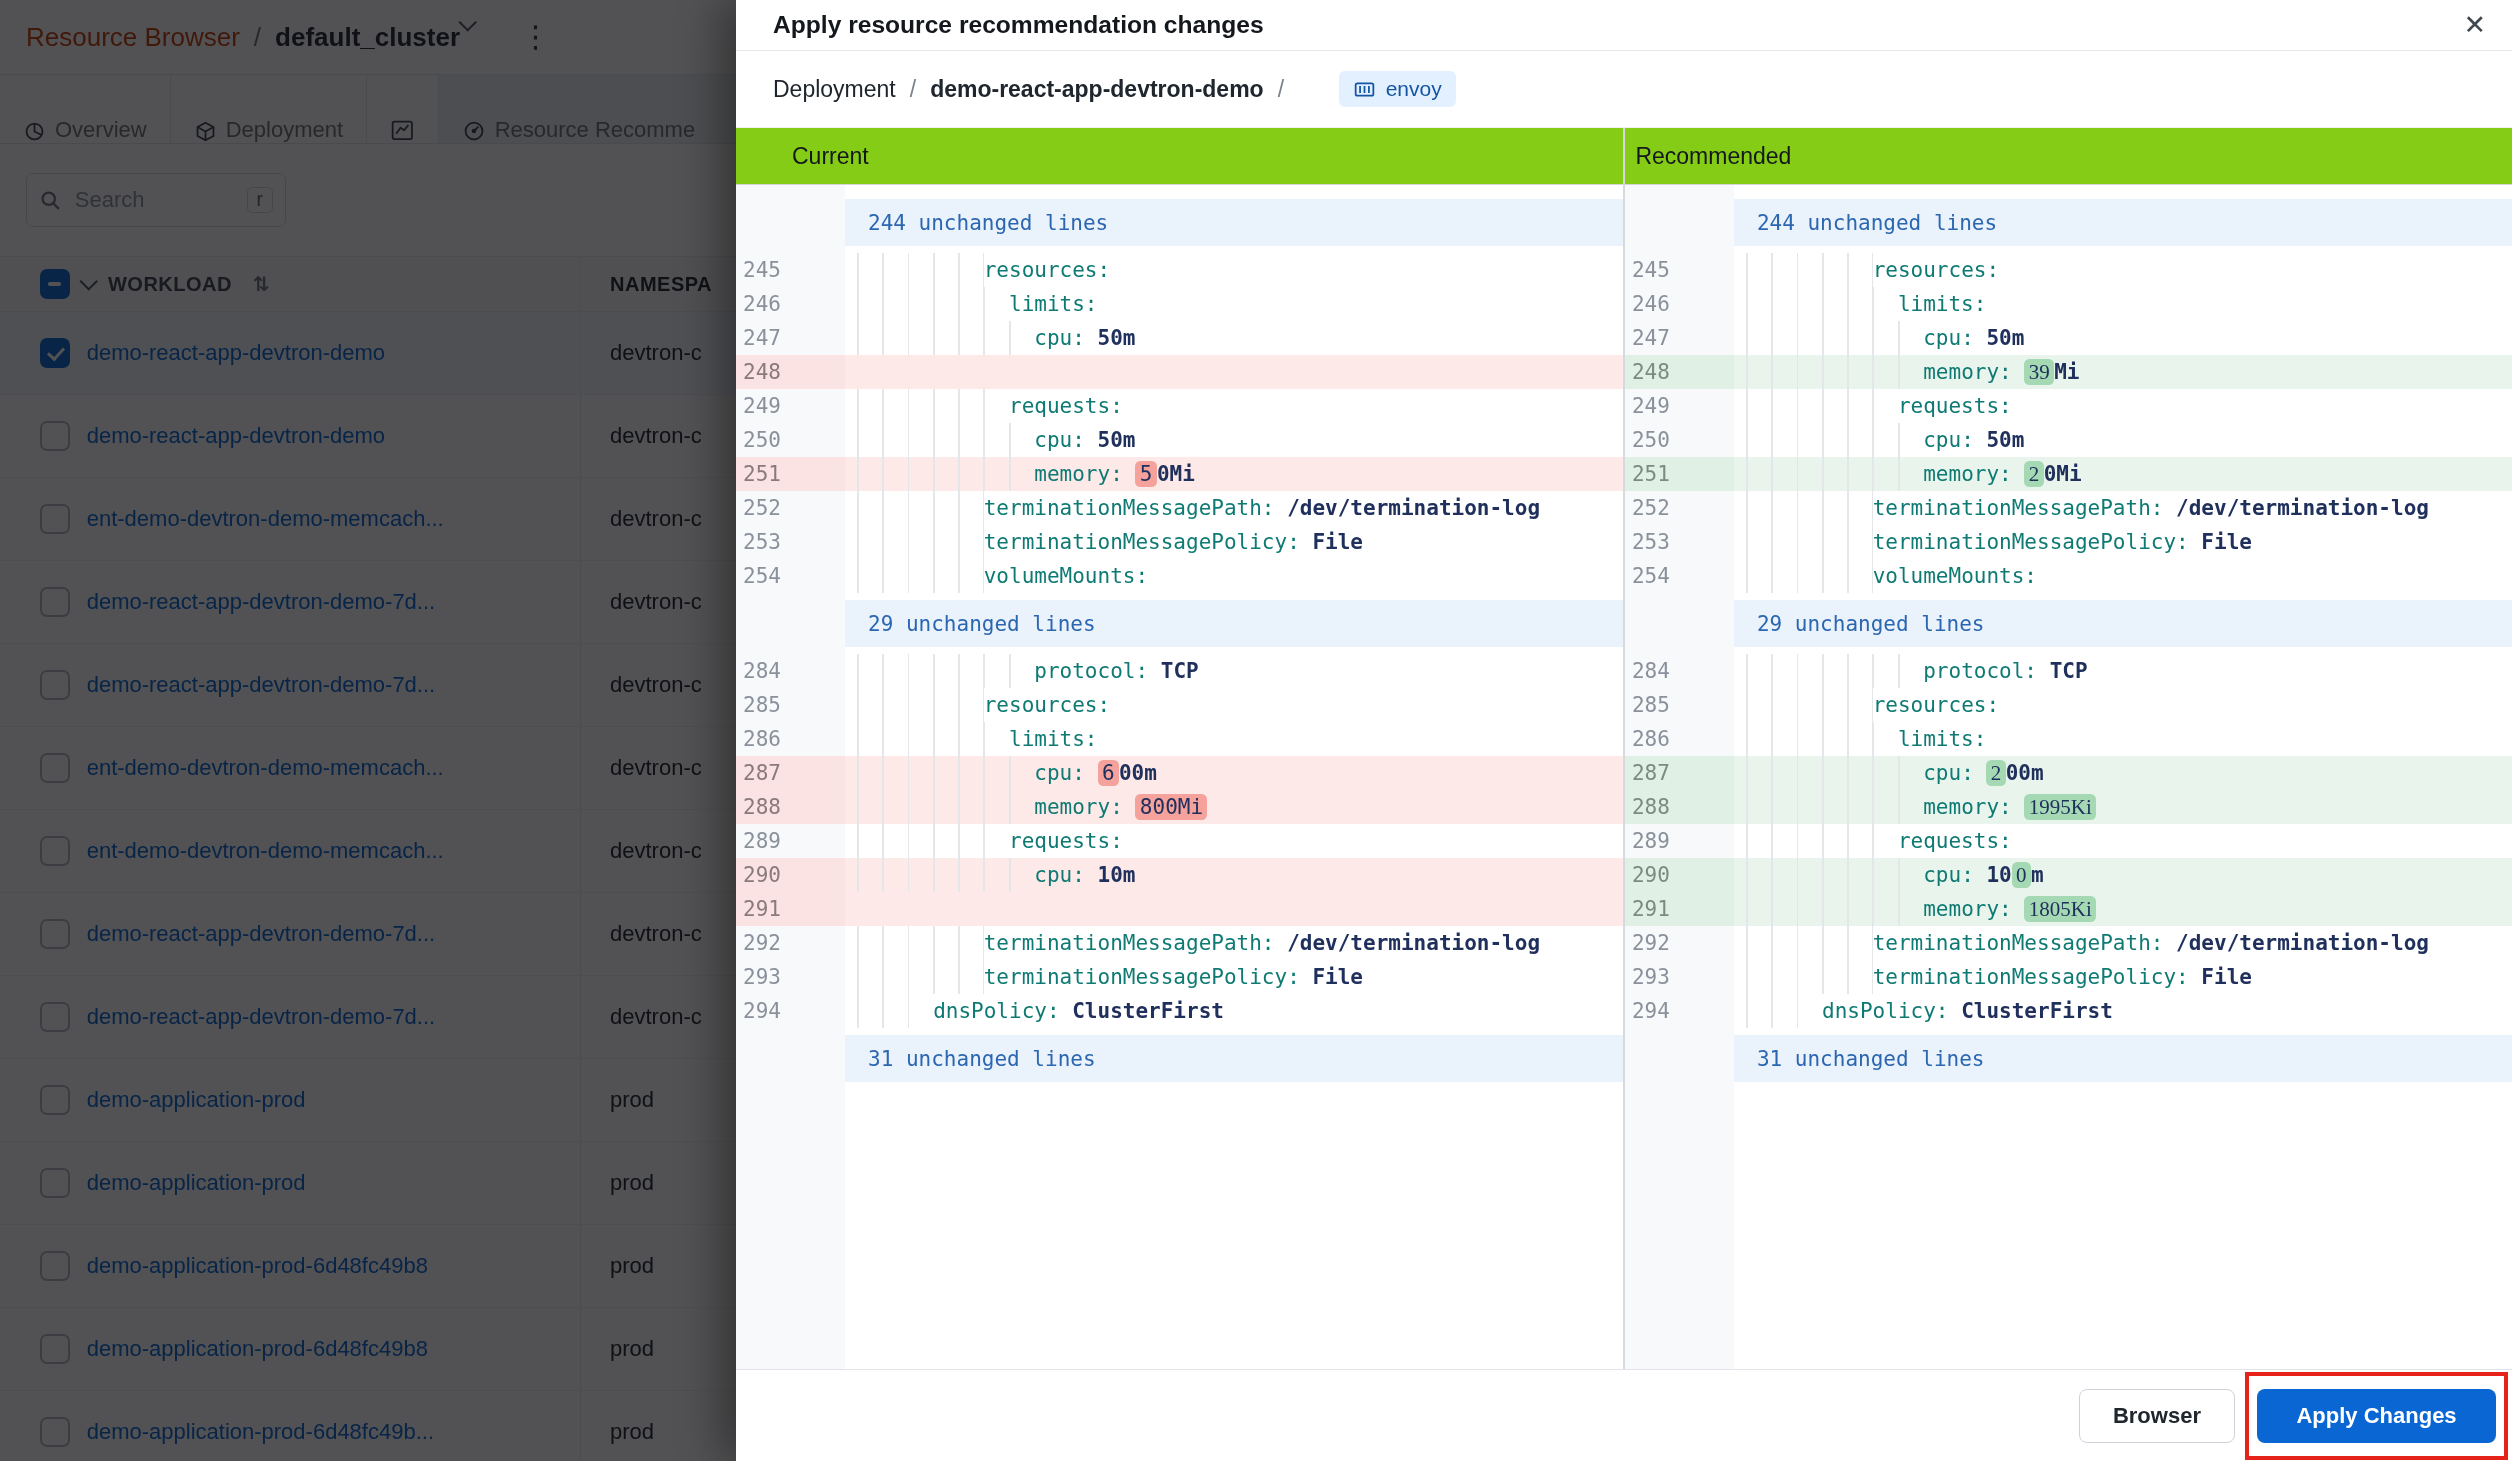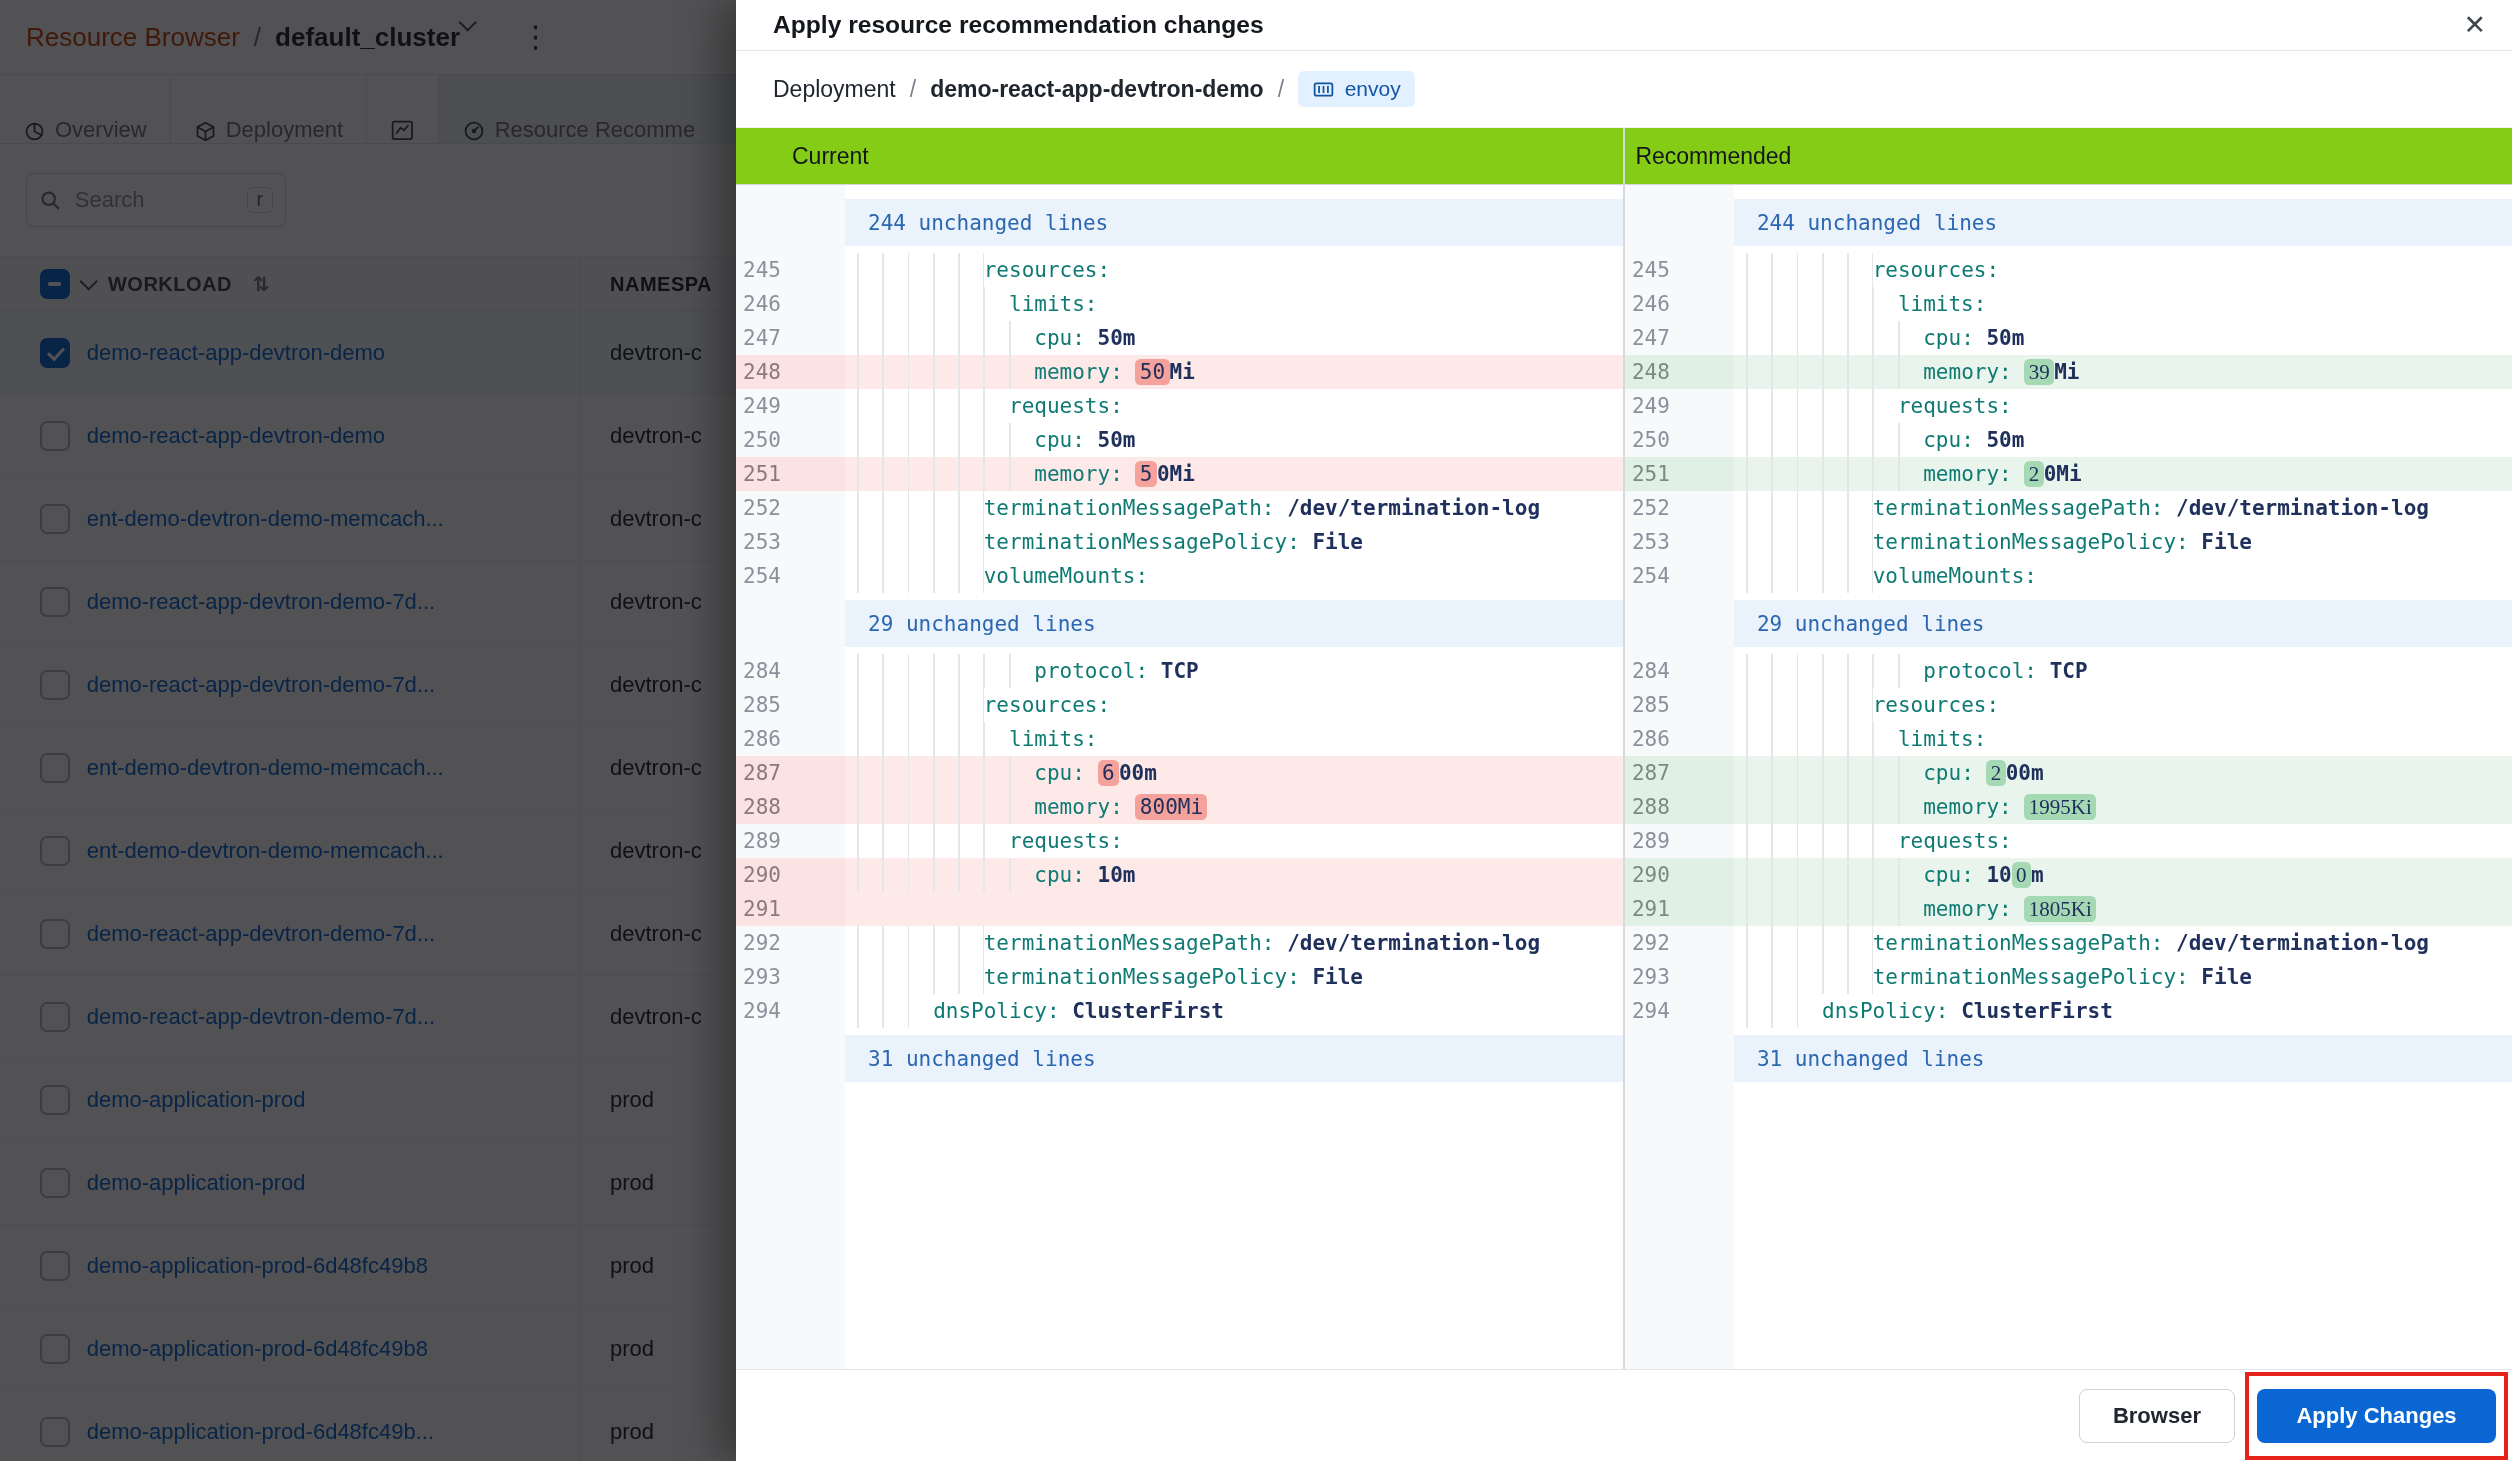--- a/index.html
+++ b/index.html
@@ -40,21 +40,21 @@
   .trow.selected{background:#F3F8FE;}
   
   .overlay{position:absolute;inset:0;background:rgba(8,9,11,0.70);z-index:5;}
   .modal{position:absolute;left:736px;top:0;right:0;bottom:0;background:#fff;z-index:10;display:flex;flex-direction:column;box-shadow:-16px 0 39px rgba(0,0,0,.35);}
   .m-header{height:50px;flex:0 0 50px;border-bottom:0.9px solid #E4E7EB;display:flex;align-items:center;padding:0 26px 0 37px;}
   .m-title{flex:1;font-size:24.6px;font-weight:700;color:#14181D;}
   .m-close{font-size:27px;color:#3F474F;cursor:pointer;line-height:1;}
   .m-crumbs{height:76px;flex:0 0 76px;display:flex;align-items:center;padding:0 37px;gap:14px;font-size:23px;color:#20262E;border-bottom:0.9px solid #F0F2F4;}
   .m-crumbs .sep{color:#79828D;}
   .m-crumbs .bname{font-weight:700;}
-  .chip{background:#E3F0FF;border-radius:6.1px;padding:6.1px 14px;color:#1355A4;display:flex;align-items:center;gap:9.6px;font-size:21px;}
+  .chip{background:#E3F0FF;border-radius:6.1px;padding:6.1px 14px;color:#1355A4;display:flex;align-items:center;gap:9.6px;font-size:21px;margin-left:41px;}
   .diff{flex:1;display:flex;min-height:0;}
   .pane{flex:1;display:flex;flex-direction:column;min-width:0;}
   .vdiv{flex:0 0 1.8px;background:#D6DADF;}
   .pane-h{height:56px;flex:0 0 56px;display:flex;align-items:center;font-size:23px;font-weight:400;color:#14181D;border-bottom:0.9px solid #D3D7DC;background:#84cc16;}
   .pane.left .pane-h{padding-left:56px;}
   .pane.right .pane-h{padding-left:10.5px;}
   .pane-body{
     flex:1;padding-top:7px;overflow:hidden;
     font-family:"DejaVu Sans Mono",monospace;font-size:21px;
     background:linear-gradient(90deg,#F7F9FB 0 109px,transparent 109px);
@@ -284,21 +284,20 @@
           <div class="cline">
             <div class="gut">246</div>
             <div class="code"><span class="ind" style="width: 12ch;"></span><span class="k">limits:</span></div>
           </div>
           <div class="cline">
             <div class="gut">247</div>
             <div class="code"><span class="ind" style="width: 14ch;"></span><span class="k">cpu:</span><span class="v"> 50m</span></div>
           </div>
           <div class="cline del">
             <div class="gut">248</div>
-            <div class="code"><span class="ind" style="width: 14ch;"></span><span class="k">memory:</span><span class="v"> </span><span class="m">50</span><span class="v">Mi</span></div>
           </div>
           <div class="cline">
             <div class="gut">249</div>
             <div class="code"><span class="ind" style="width: 12ch;"></span><span class="k">requests:</span></div>
           </div>
           <div class="cline">
             <div class="gut">250</div>
             <div class="code"><span class="ind" style="width: 14ch;"></span><span class="k">cpu:</span><span class="v"> 50m</span></div>
           </div>
           <div class="cline del">

